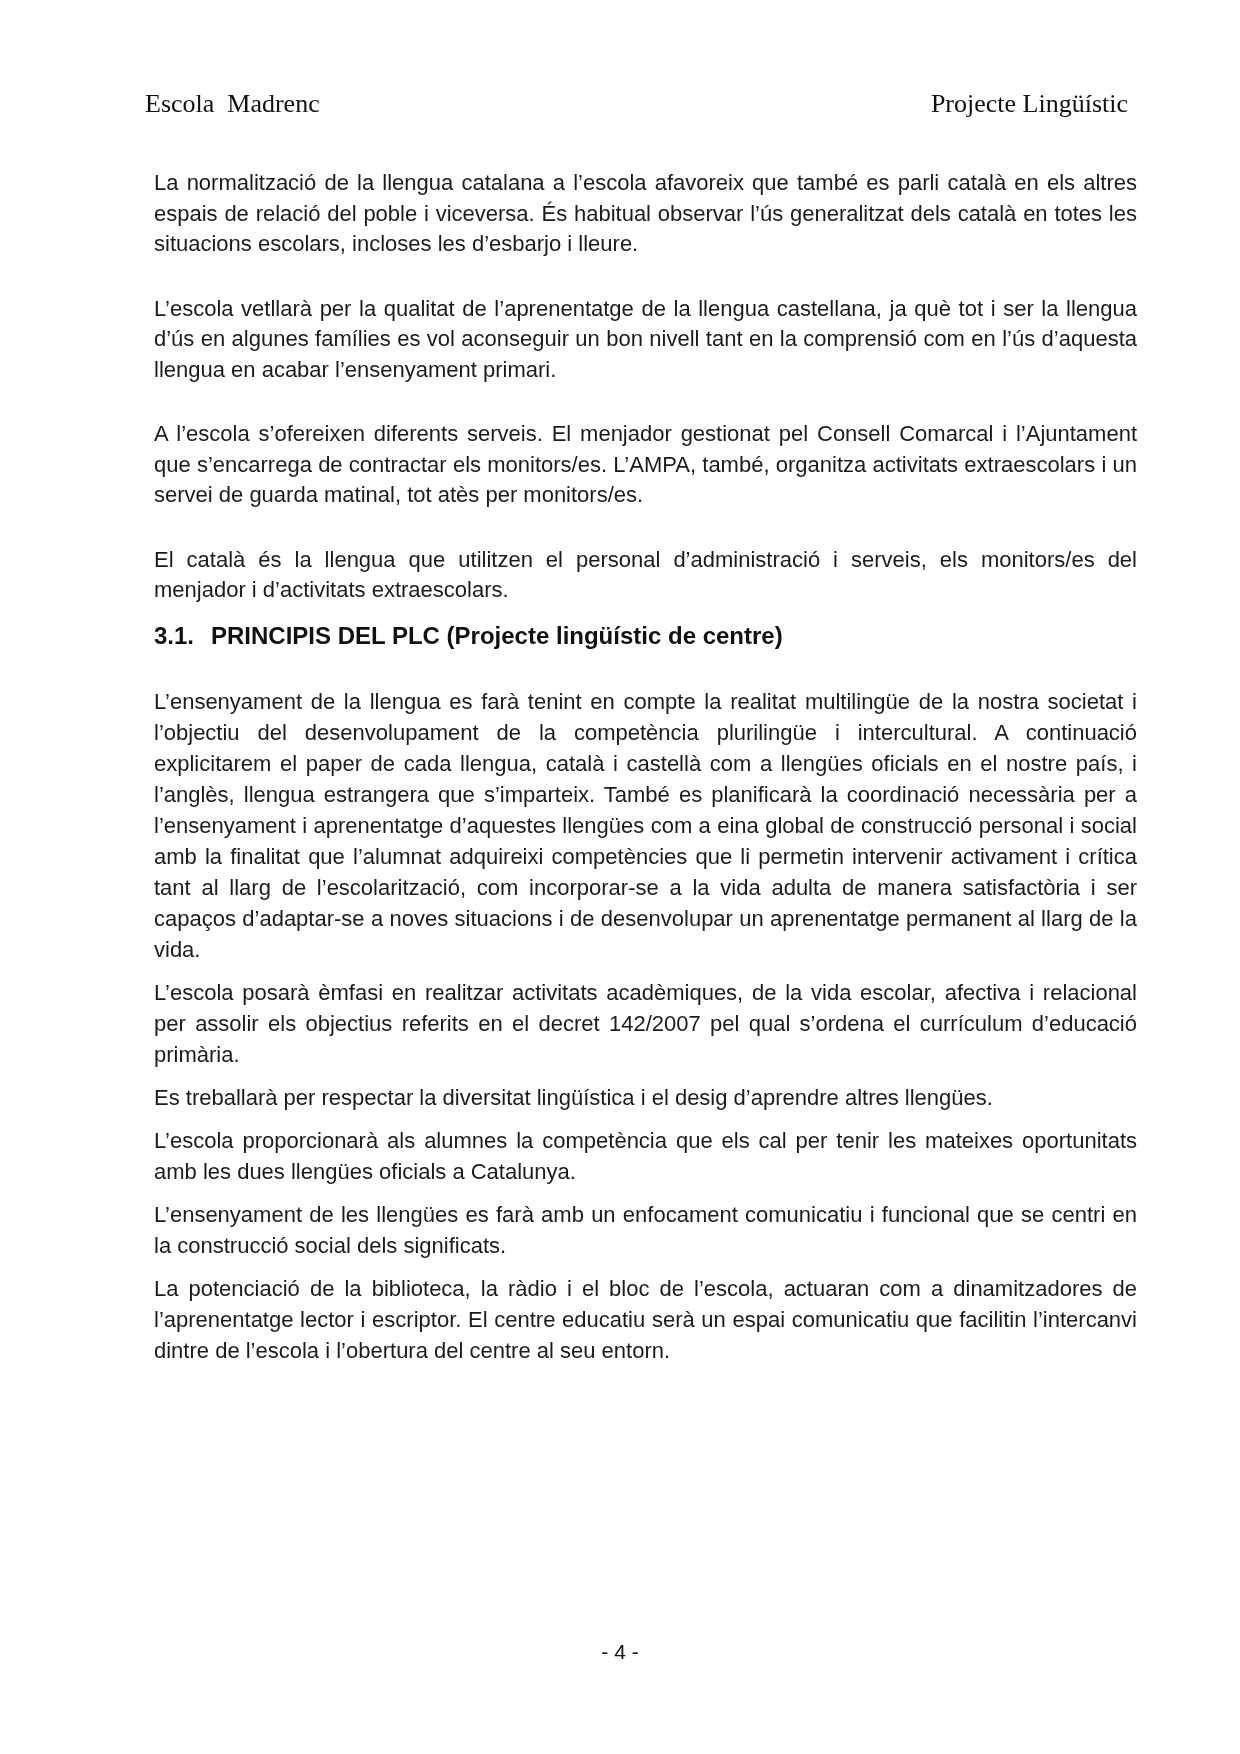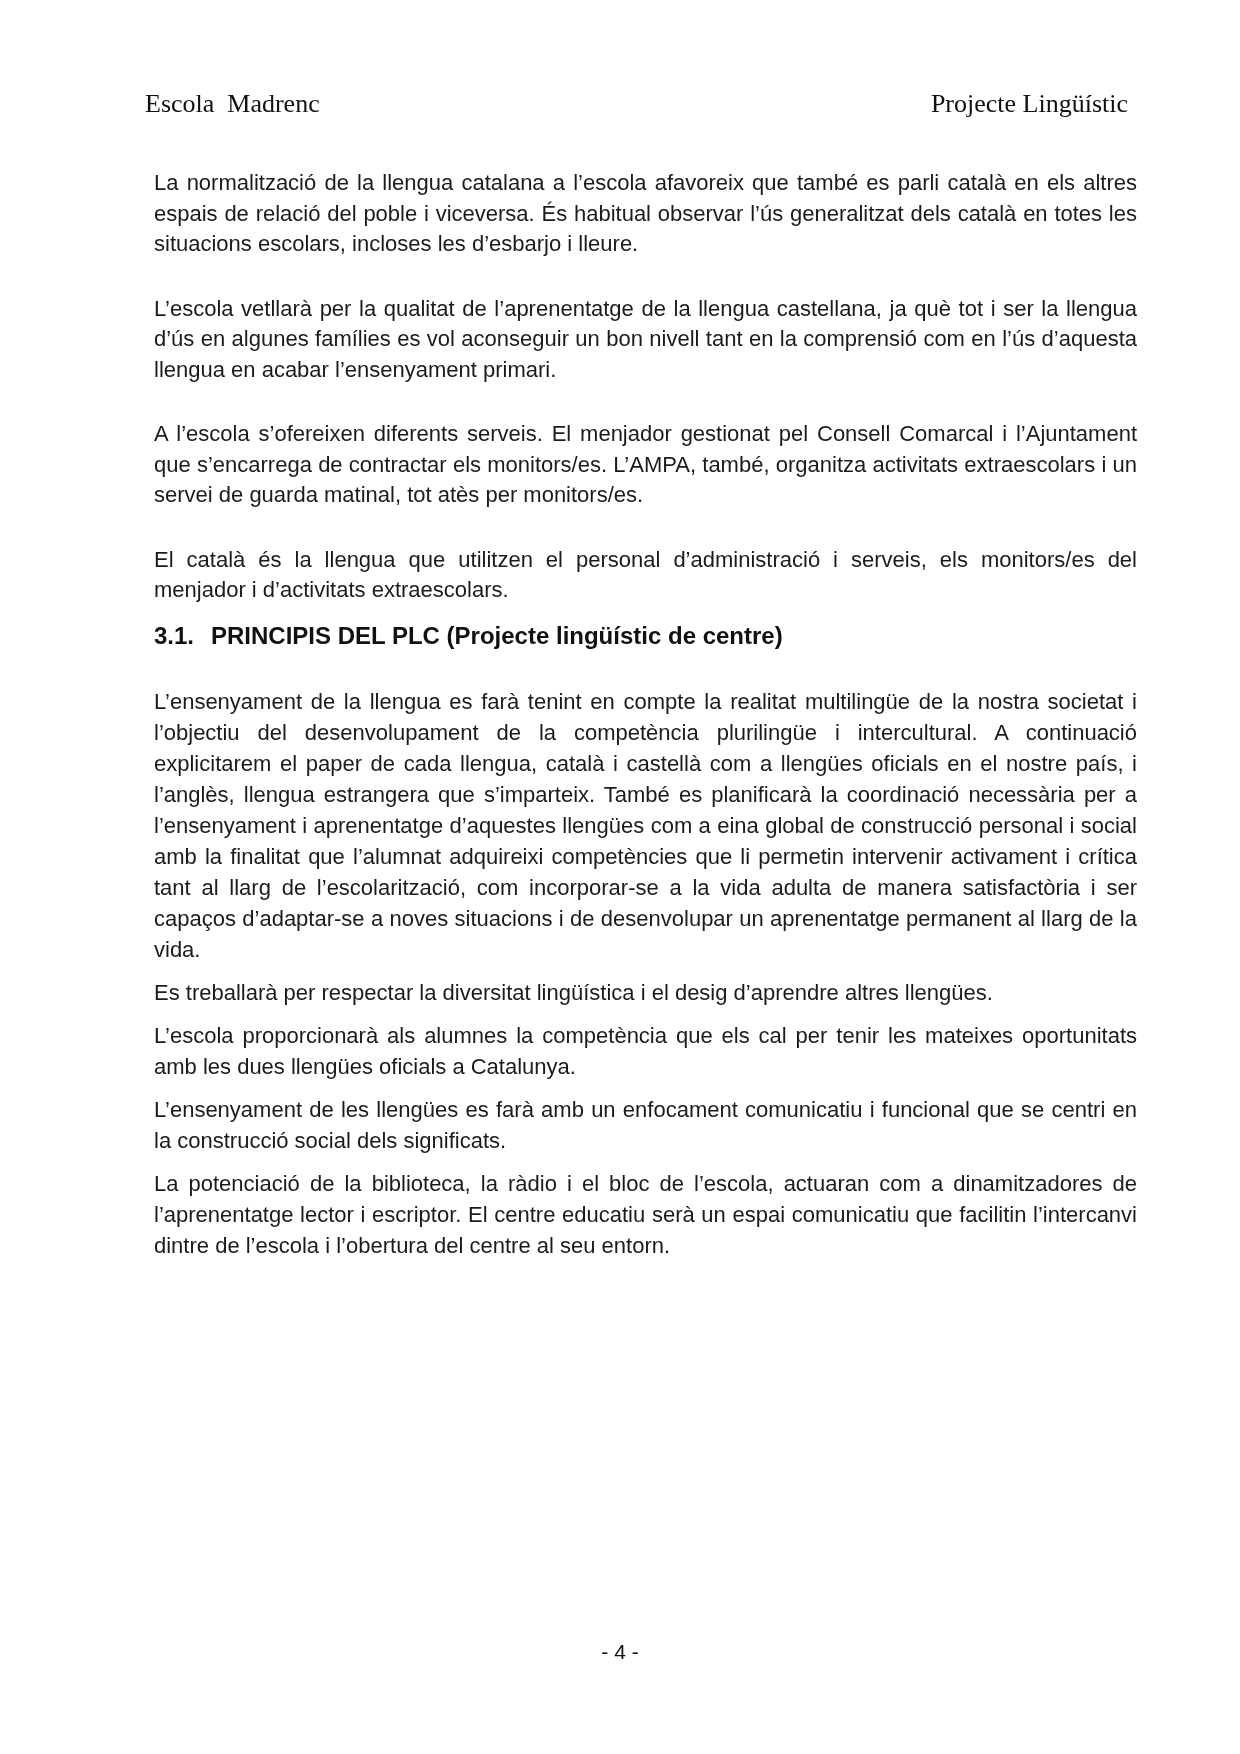--- a/index.html
+++ b/index.html
@@ -98,20 +98,21 @@
       <p>El català és la llengua que utilitzen el personal d’administració i serveis, els monitors/es del menjador i d’activitats extraescolars.</p>
     </section>
 
 
     <h3 class="subheading">
       <span class="h-num-sub">3.1.</span><span>PRINCIPIS DEL PLC (Projecte lingüístic de centre)</span>
     </h3>
 
     <section class="plc">
       <p>L’ensenyament de la llengua es farà tenint en compte la realitat multilingüe de la nostra societat i l’objectiu del desenvolupament de la competència plurilingüe i intercultural. A continuació explicitarem el paper de cada llengua, català i castellà com a llengües oficials en el nostre país, i l’anglès, llengua estrangera que s’imparteix. També es planificarà la coordinació necessària per a l’ensenyament i aprenentatge d’aquestes llengües com a eina global de construcció personal i social amb la finalitat que l’alumnat adquireixi competències que li permetin intervenir activament i crítica tant al llarg de l’escolarització, com incorporar-se a la vida adulta de manera satisfactòria i ser capaços d’adaptar-se a noves situacions i de desenvolupar un aprenentatge permanent al llarg de la vida.</p>
+      <p>L’escola posarà èmfasi en realitzar activitats acadèmiques, de la vida escolar, afectiva i relacional per assolir els objectius referits en el decret 142/2007 pel qual s’ordena el currículum d’educació primària.</p>
       <p>Es treballarà per respectar la diversitat lingüística i el desig d’aprendre altres llengües.</p>
       <p>L’escola proporcionarà als alumnes la competència que els cal per tenir les mateixes oportunitats amb les dues llengües oficials a Catalunya.</p>
       <p>L’ensenyament de les llengües es farà amb un enfocament comunicatiu i funcional que se centri en la construcció social dels significats.</p>
       <p>La potenciació de la biblioteca, la ràdio i el bloc de l’escola, actuaran com a dinamitzadores de l’aprenentatge lector i escriptor. El centre educatiu serà un espai comunicatiu que facilitin l’intercanvi dintre de l’escola i l’obertura del centre al seu entorn.</p>
     </section>
 
   </main>
 
   <footer class="page-footer">
     <span>- 4 -</span>

